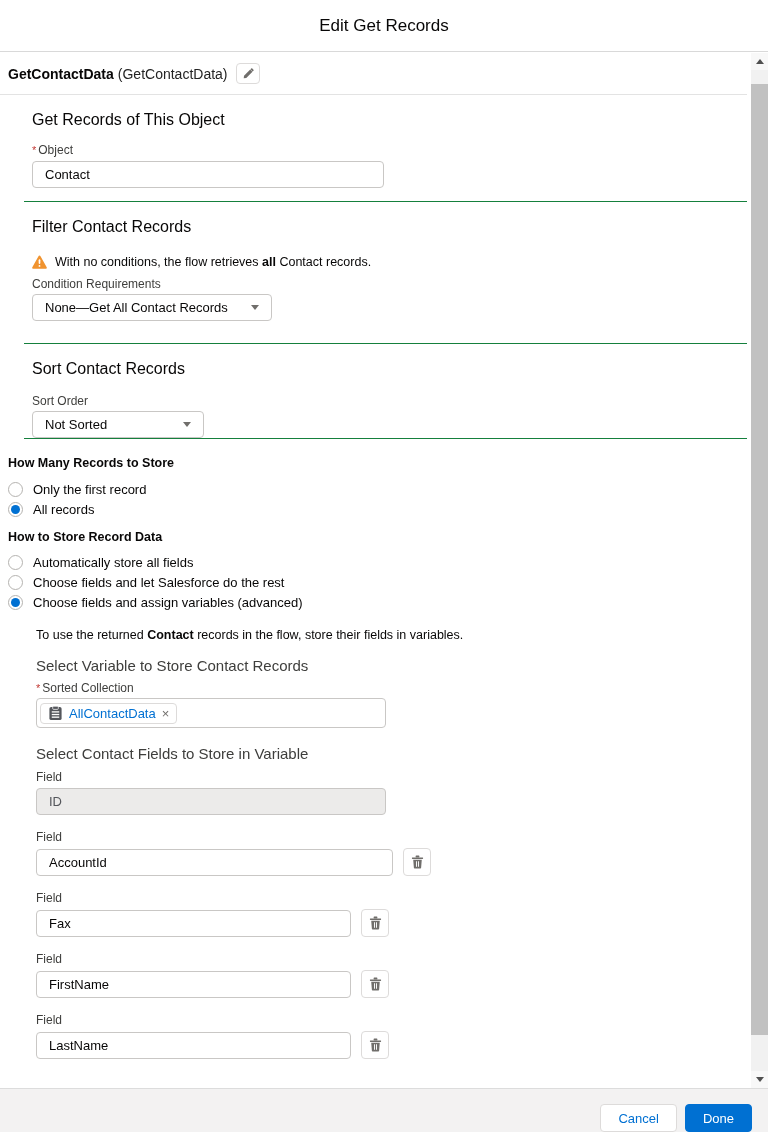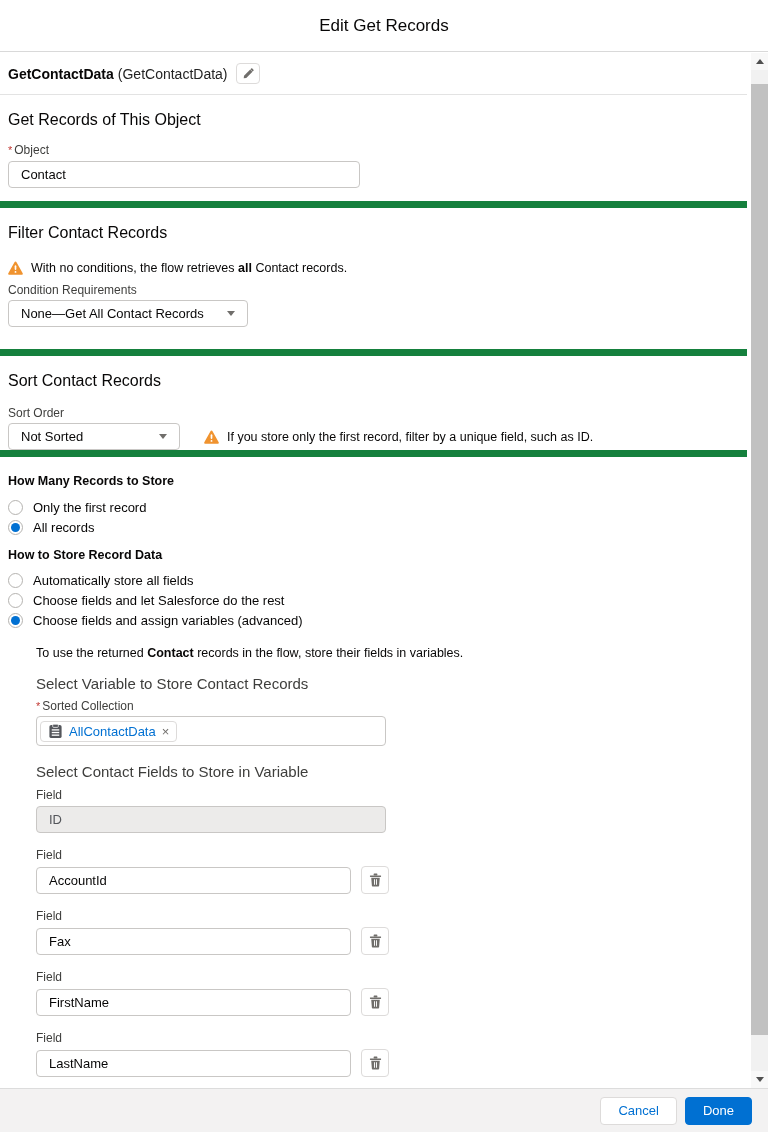--- a/index.html
+++ b/index.html
@@ -12,21 +12,21 @@
   .hdr {
     position:absolute; top:0; left:0; width:768px; height:52px;
     display:flex; align-items:center; justify-content:center;
     border-bottom:1px solid #d9d9d9; background:#fff; z-index:5;
   }
   .hdr-title { font-size:17px; color:#080707; }
   
   .ftr {
     position:absolute; bottom:0; left:0; width:768px; height:44px;
     background:#f3f2f2; border-top:1px solid #dcdcdc; z-index:6;
-    display:flex; align-items:center; justify-content:flex-end; gap:8px; padding-right:16px;
+    display:flex; align-items:flex-end; justify-content:flex-end; gap:8px; padding-right:16px;
   }
   .btn { height:28px; padding:0 17px; border-radius:4px; font-size:13px;
     display:inline-flex; align-items:center; justify-content:center; cursor:pointer;
     font-family:"Liberation Sans", sans-serif; }
   .btn-neutral { background:#fff; border:1px solid #dddbda; color:#0070d2; }
   .btn-brand { background:#0070d2; border:1px solid #0070d2; color:#fff; }
   
   .sbar { position:absolute; top:53px; right:0; width:17px; bottom:44px;
     background:#f1f1f1; z-index:4; }
   .sbar-btn { position:absolute; left:0; width:17px; height:17px; background:#f8f8f8;
@@ -37,21 +37,21 @@
   .sbar-thumb { position:absolute; left:0; width:17px; top:31px; height:951px; background:#c1c1c1; }
   
   .bodyc { position:absolute; top:53px; left:0; width:747px; bottom:44px; overflow:hidden; background:#fff; }
   .name-row { padding:10px 8px; border-bottom:1px solid #e3e3e3; font-size:14px;
     display:flex; align-items:center; gap:4px;text-align:center; }
   .name-bold { font-weight:bold; }
   .name-paren { color:#232323; }
   .edit-btn { width:24px; height:21px; border:1px solid #dddbda; border-radius:4px; background:#fff;
     display:inline-flex; align-items:center; justify-content:center; margin-left:4px; cursor:pointer; }
   .sec { padding:0 8px; }
-  .sec-b { border-bottom:7px solid #15803d; }
+  .sec-b { border-bottom:1px solid #15803d;margin-left:24px; }
   h2.sec-h { font-size:16px; font-weight:400; color:#080707; margin-top:15px; line-height:19px; }
   .lbl { font-size:12px; color:#3e3e3c; line-height:14px; }
   .req { color:#c23934; margin-right:2px; font-size:11px; }
   .inp { display:block; height:27px; border:1px solid #c9c7c5; border-radius:4px; background:#fff;
     font-size:13px; color:#080707; padding:0 12px; font-family:"Liberation Sans", sans-serif; }
   .inp:disabled { background:#ecebea; border-color:#c9c7c5; color:#54565b; }
   .combo { height:27px; border:1px solid #c9c7c5; border-radius:4px; background:#fff;
     display:flex; align-items:center; justify-content:space-between; padding:0 12px; font-size:13px; cursor:pointer; }
   .chev { width:0; height:0; border-left:4px solid transparent; border-right:4px solid transparent;
     border-top:5px solid #706e6b; margin-left:8px; }
@@ -126,28 +126,20 @@
     </div>
 
     <div class="sec sec-b pb27">
       <h2 class="sec-h">Sort Contact Records</h2>
       <div class="lbl" style="margin-top:16px;">Sort Order</div>
       <div class="row-inline mt3">
         <div class="combo" style="width:172px;">
           <span>Not Sorted</span>
           <span class="chev"></span>
         </div>
-        <div class="warn-row">
-          <svg class="warn-ic" width="15" height="14" viewBox="0 0 16 15">
-              <path fill="#f0932f" d="M8 .6c.5 0 .9.2 1.1.7l6.6 11.7c.4.8-.1 1.8-1.1 1.8H1.4c-1 0-1.5-1-1.1-1.8L6.9 1.3C7.1.8 7.5.6 8 .6z"></path>
-              <rect x="7.1" y="4.6" width="1.8" height="5" rx=".9" fill="#fff"></rect>
-              <circle cx="8" cy="11.7" r="1" fill="#fff"></circle>
-            </svg>
-          <span>If you store only the first record, filter by a unique field, such as ID.</span>
-        </div>
       </div>
     </div>
 
     <div class="sec">
       <div class="grp-lbl" style="margin-top:17px;">How Many Records to Store</div>
 
       <div class="radio-row" style="margin-top:8px;">
         <span class="radio"></span>
         <span>Only the first record</span>
       </div>
@@ -195,21 +187,21 @@
         <h3 class="sub-h" style="margin-top:17px;">Select Contact Fields to Store in Variable</h3>
 
         <div class="field-grp" style="margin-top:7px;">
           <div class="lbl">Field</div>
           <input class="inp mt4" style="width: 350px;" disabled="" value="ID">
         </div>
 
         <div class="field-grp">
           <div class="lbl">Field</div>
           <div class="field-row">
-            <input class="inp" style="width: 315px;" value="AccountId">
+            <input class="inp" style="width: 357px;" value="AccountId">
             <span class="del-btn">
               <svg width="13" height="14" viewBox="0 0 14 15">
                   <rect x="1" y="2.6" width="12" height="1.6" rx=".4" fill="#706e6b"></rect>
                   <rect x="5" y="0.6" width="4" height="2" rx=".5" fill="#706e6b"></rect>
                   <path fill="#706e6b" d="M2.4 5h9.2l-.7 8.6c0 .5-.5.9-1 .9H4.1c-.5 0-1-.4-1-.9L2.4 5zM5.4 6.8v5.8h1V6.8h-1zm2.2 0v5.8h1V6.8h-1z"></path>
                 </svg>
             </span>
           </div>
         </div>
 

